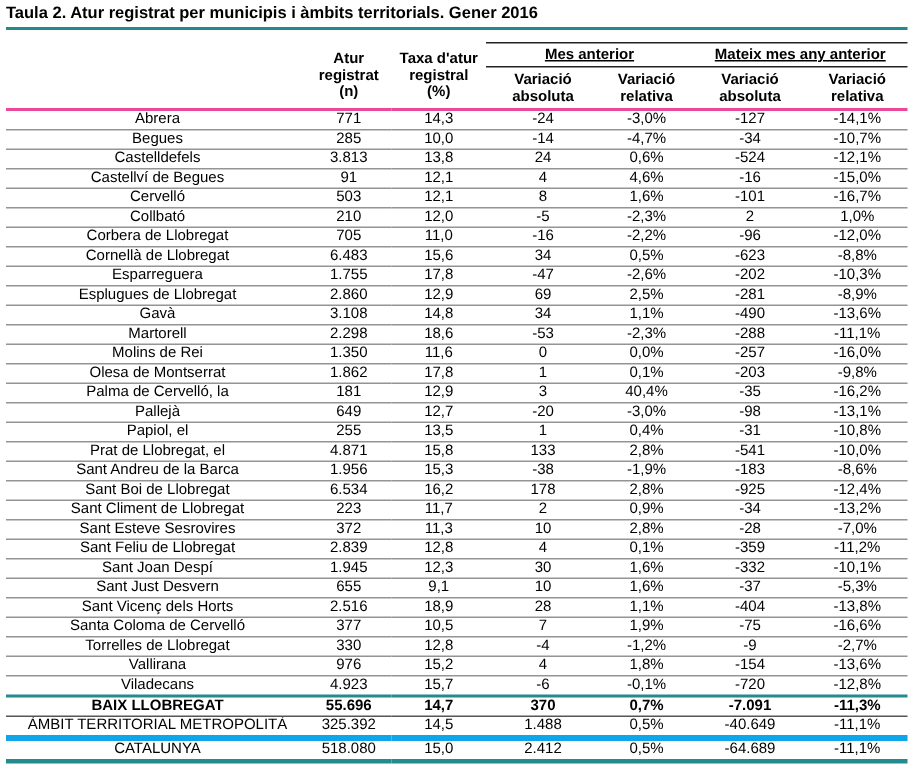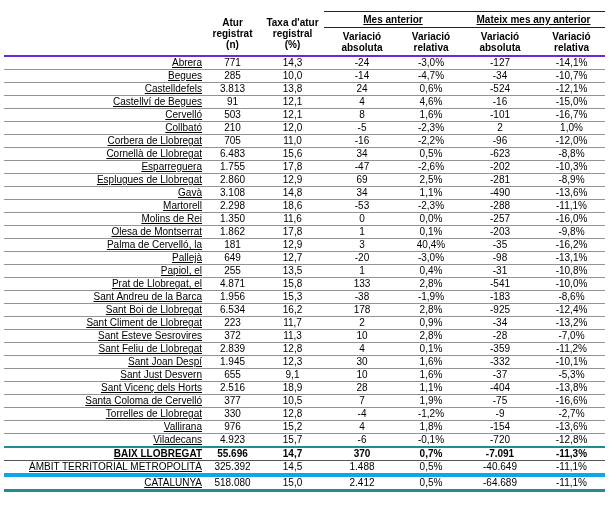--- a/index.html
+++ b/index.html
@@ -43,53 +43,53 @@
 
   thead th {
     font-size: 10px;
     font-weight: bold;
     text-align: center;
     vertical-align: middle;
     white-space: pre-line;
     line-height: 11px;
     padding: 1px 0;
   }
-  thead { border-bottom: 2px solid #6d28d9; }
+  thead { border-bottom: 2px solid #ec4899; }
   th.group {
     border-top: 1px solid #222222;
     border-bottom: 1px solid #222222;
     height: 13px;
     text-decoration: underline;
   }
   tr.subhead th { height: 25px; }
 
   tbody td {
     font-size: 10px;
     line-height: 12px;
     padding: 0 2px;
     height: 12px;
     text-align: center;
     white-space: nowrap;
     overflow: hidden;
   }
   tbody td.name {
-    text-align: right;
+    text-align: center;
     padding-left: 4px;
-    text-decoration: underline;
   }
   tr.muni       { border-bottom: 1px solid #949494; }
   tr.last-muni  { border-bottom: 2px solid #238a8d; }
   tr.total-bold { border-bottom: 1px solid #555555; font-weight: bold; margin-left: 10px; }
   tr.total-sub  { border-bottom: 4px solid #0ea5e9; }
   tr.total-final{ border-bottom: 3px solid #238a8d; }
 </style>
 </head>
 <body>
 
 <div class="page">
+  <div class="title">Taula 2. Atur registrat per municipis i àmbits territorials. Gener 2016</div>
 
   <table class="stats">
     <colgroup>
       <col class="c-name">
         <col class="c-n">
         <col class="c-taxa">
       <col class="c-va1">
         <col class="c-vr1">
         <col class="c-va2">
         <col class="c-vr2">

